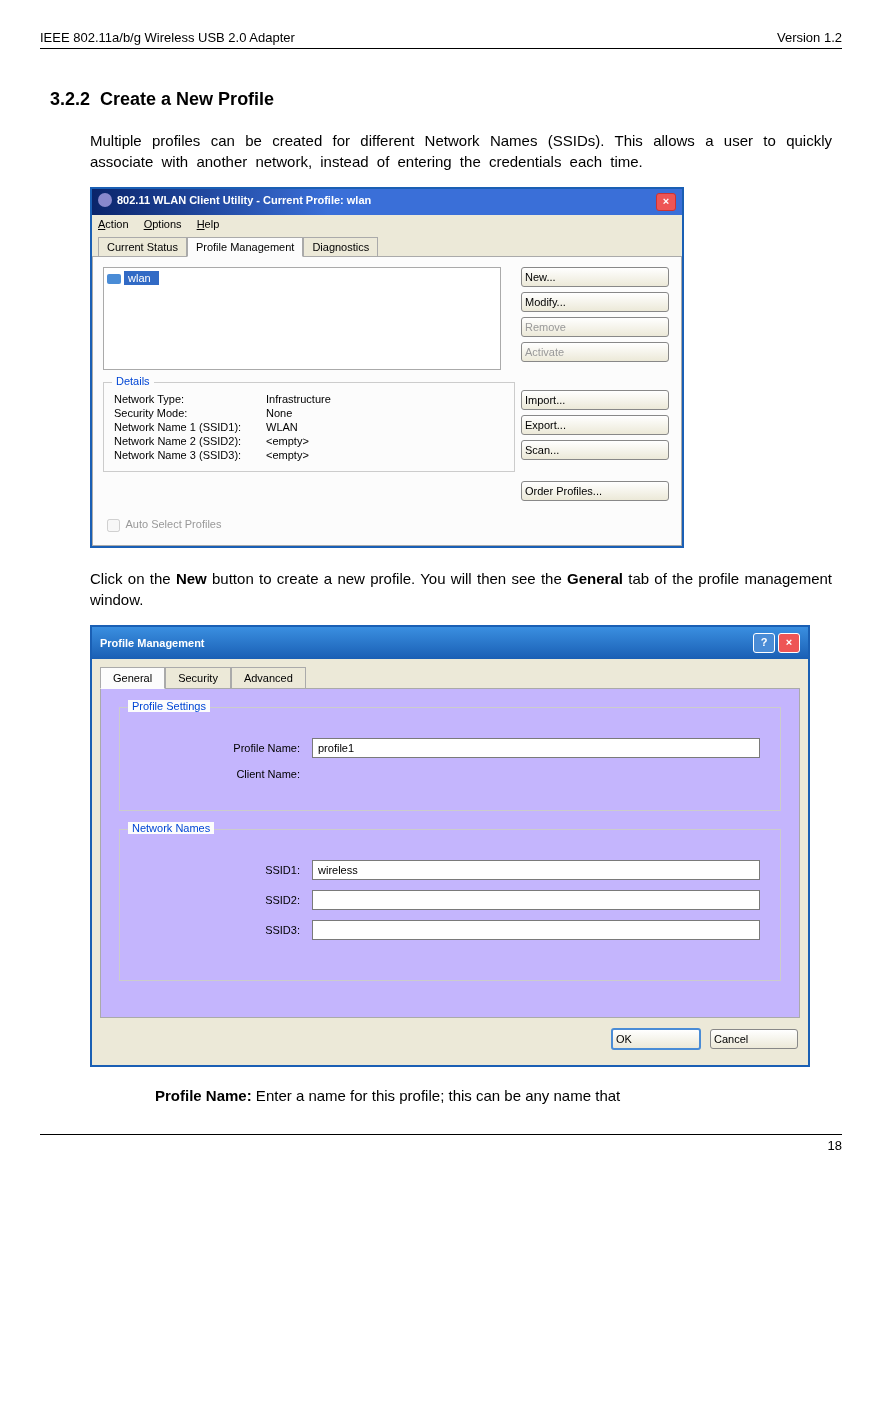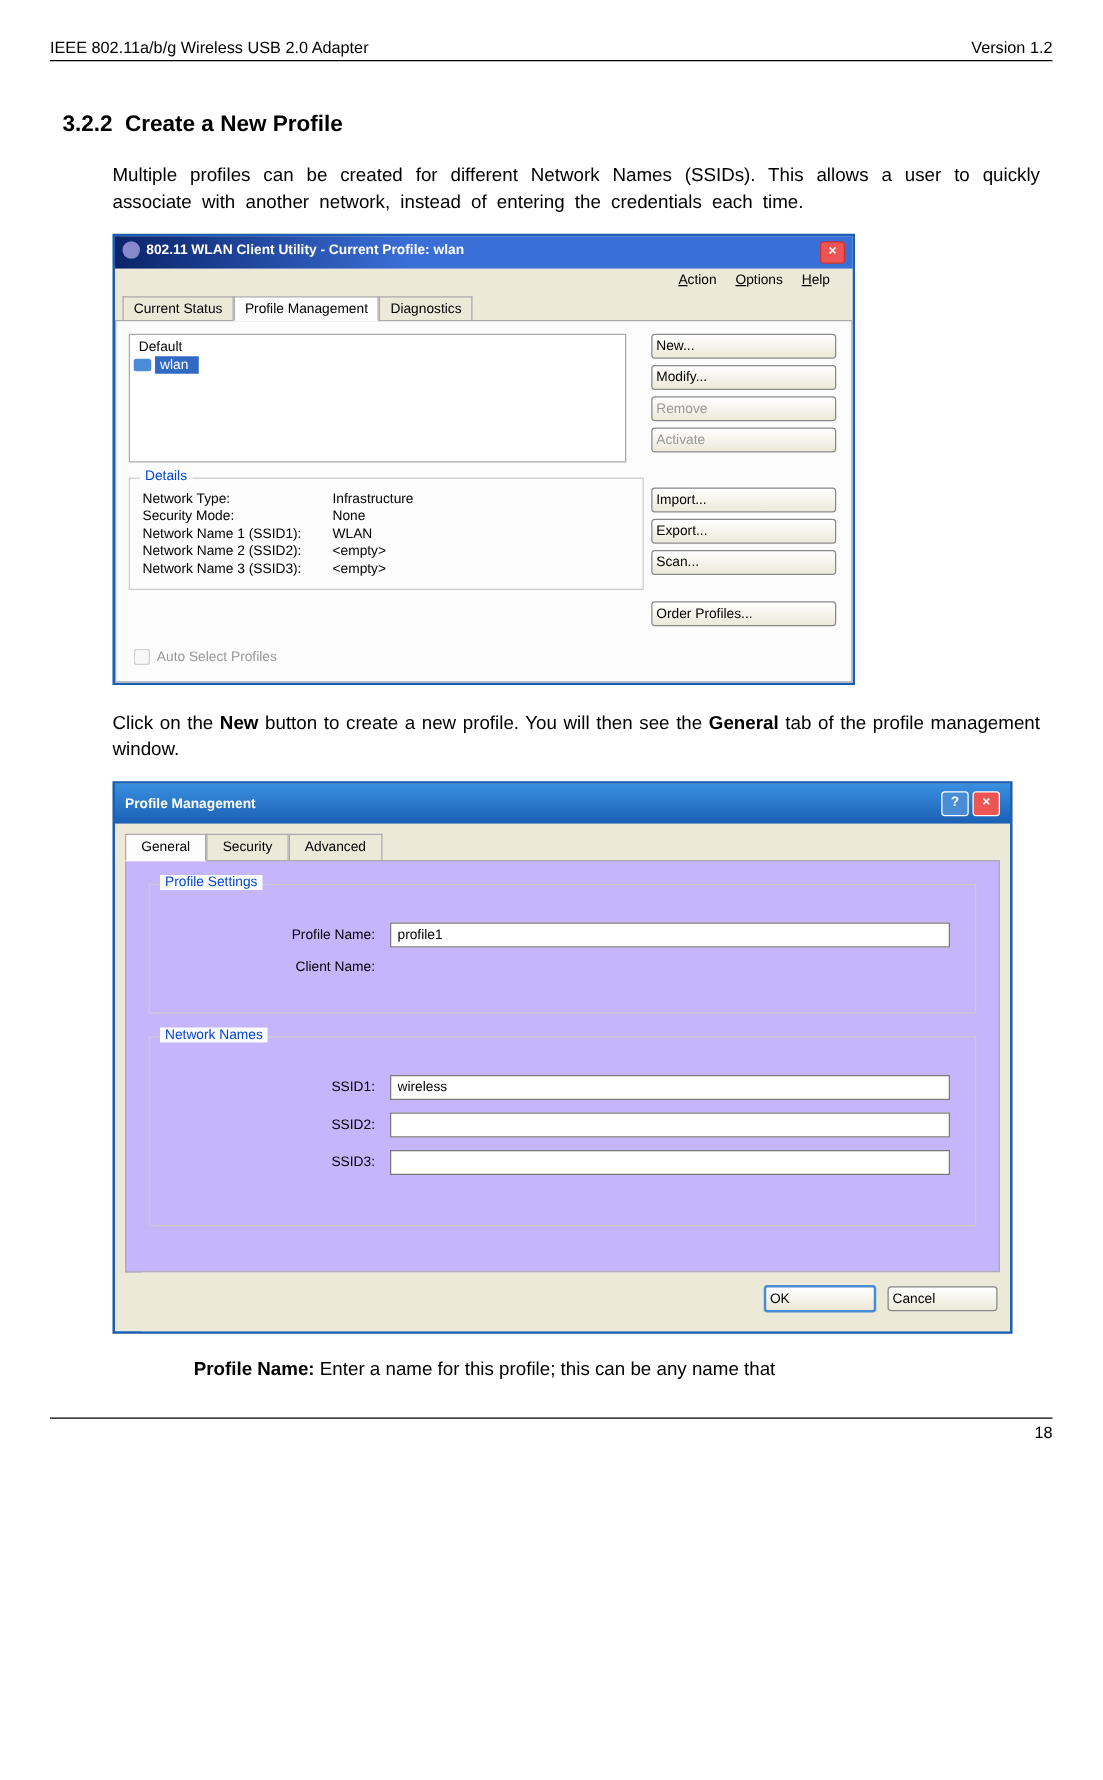--- a/index.html
+++ b/index.html
@@ -65,21 +65,20 @@
     width: 18px; height: 16px;
     background: #e55; border: 1px solid #c33;
     border-radius: 3px; color: #fff;
     font-size: 11px; text-align: center; line-height: 14px;
     font-weight: bold;
   }
   .menu-bar {
     background: #ece9d8;
     padding: 3px 6px;
     font-size: 11px;
-    text-align: right;
   }
   .menu-bar span { margin-right: 12px; }
   .menu-bar span u { text-decoration: underline; }
   .tabs1 {
     background: #ece9d8;
     padding: 4px 6px 0;
     display: flex;
     gap: 0;
   }
   .tab1 {
@@ -300,21 +299,20 @@
     <span><u>O</u>ptions</span>
     <span><u>H</u>elp</span>
   </div>
   <div class="tabs1">
     <div class="tab1">Current Status</div>
     <div class="tab1 active">Profile Management</div>
     <div class="tab1">Diagnostics</div>
   </div>
   <div class="tab-content1">
     <div class="profile-box">
-      <div class="profile-item">Default</div>
       <div>
         <span class="wlan-icon"></span><span class="profile-item sel">wlan</span>
       </div>
     </div>
     <div class="right-buttons">
       <div class="xp-btn">New...</div>
       <div class="xp-btn">Modify...</div>
       <div class="xp-btn disabled">Remove</div>
       <div class="xp-btn disabled">Activate</div>
     </div>

